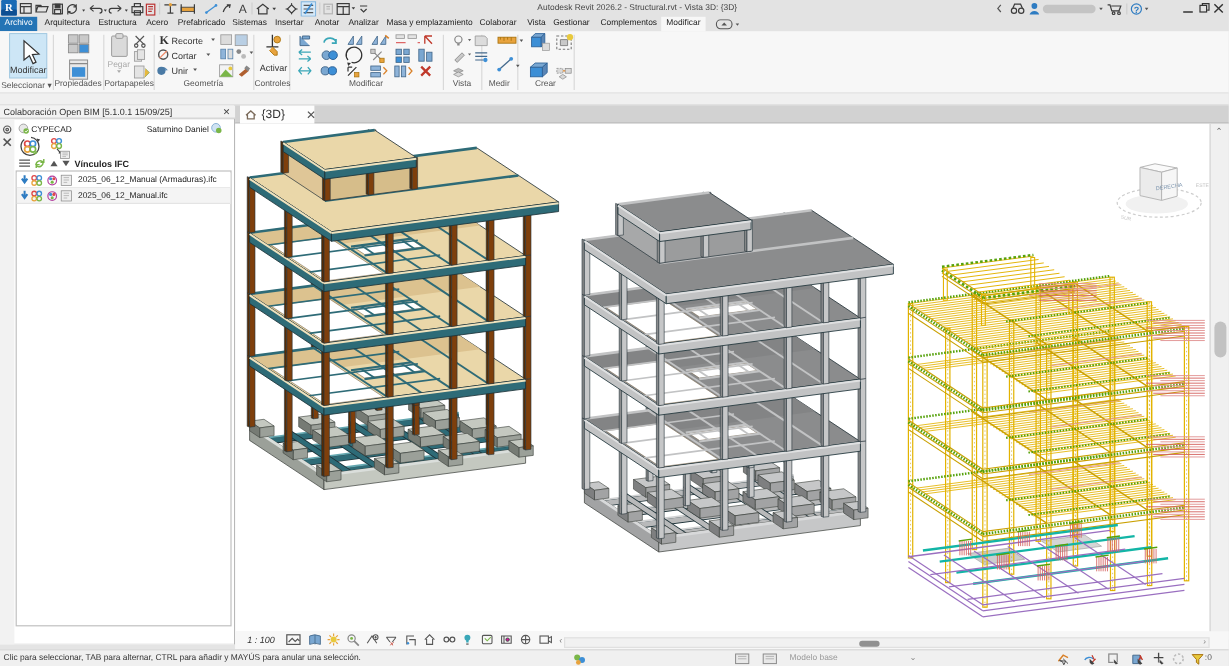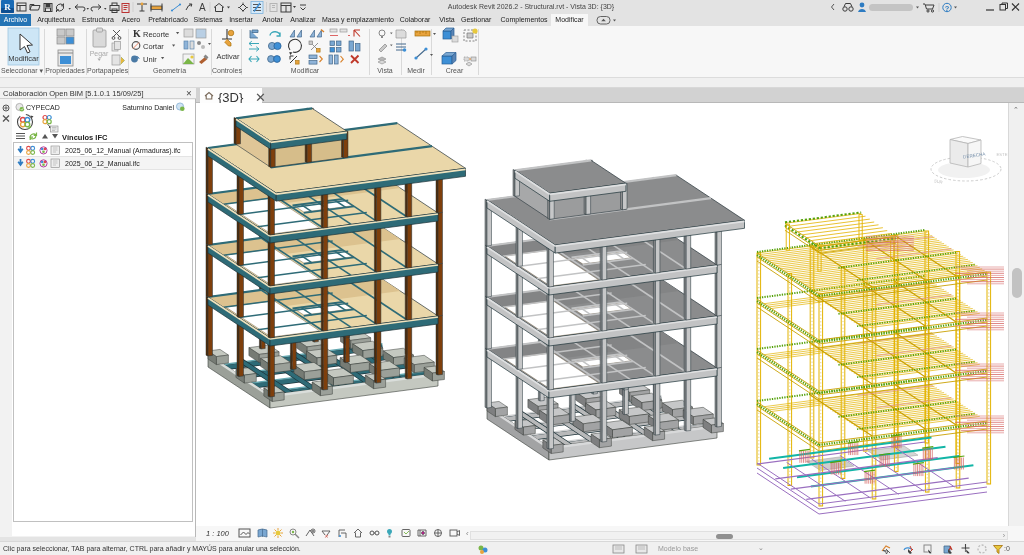--- a/index.html
+++ b/index.html
@@ -19,21 +19,21 @@
 #optbar { position:absolute; left:0; top:78px; width:1024px; height:10px; background:#f0f0f0; border-bottom:1px solid #d8d8d8; }
 
 #lpanel { position:absolute; left:0; top:88px; width:196px; height:449px; background:#f2f2f2; border-right:1px solid #b8b8b8; }
 #lptitle { position:absolute; left:0; top:0; width:196px; height:11px; font-size:7.5px; color:#333; padding:1px 0 0 3px; background:#f2f2f2; border-bottom:1px solid #d0d0d0;}
 #lpbody { position:absolute; left:12px; top:12px; width:183px; height:436px; background:#fff; }
 #lpstrip { position:absolute; left:0; top:12px; width:12px; height:437px; background:#f2f2f2; }
 #lplist { position:absolute; left:1px; top:42px; width:180px; height:380px; background:#fff; border:1px solid #c0c0c0; }
 .lrow { position:absolute; left:0; width:178px; height:13px; font-size:7px; color:#222; white-space:nowrap; }
 
 #viewtabs { position:absolute; left:196px; top:88px; width:828px; height:15px; background:#d2d2d2; border-bottom:1px solid #b8b8b8;}
-#vtab { position:absolute; left:4px; top:0px; width:62px; height:15px; background:#fdfdfd; font-size:13px; color:#333; }
+#vtab { position:absolute; left:4px; top:0px; width:62px; height:15px; background:#fdfdfd; font-size:10px; color:#333; }
 #view { position:absolute; left:196px; top:103px; width:812px; height:430px; background:#ffffff; }
 #vscroll { position:absolute; left:1008px; top:103px; width:16px; height:430px; background:#f0f0f0; border-left:1px solid #d8d8d8;}
 #vthumb { position:absolute; left:3px; top:165px; width:10px; height:30px; background:#c2c2c2; border-radius:5px;}
 #hscroll { position:absolute; left:470px; top:531px; width:538px; height:9px; background:#f1f1f1; border:1px solid #e0e0e0; }
 #hthumb { position:absolute; left:245px; top:1.5px; width:17px; height:5px; background:#909090; border-radius:2.5px;}
 #vcb { position:absolute; left:196px; top:526px; width:274px; height:15px; background:#f7f7f7; font-size:7.5px; color:#333;font-style:italic; }
 
 #statusbar { position:absolute; left:0; top:541px; width:1024px; height:14px; background:#f0f0f0; border-top:1px solid #d8d8d8; font-size:7px; color:#333; }
 </style>
 </head>

